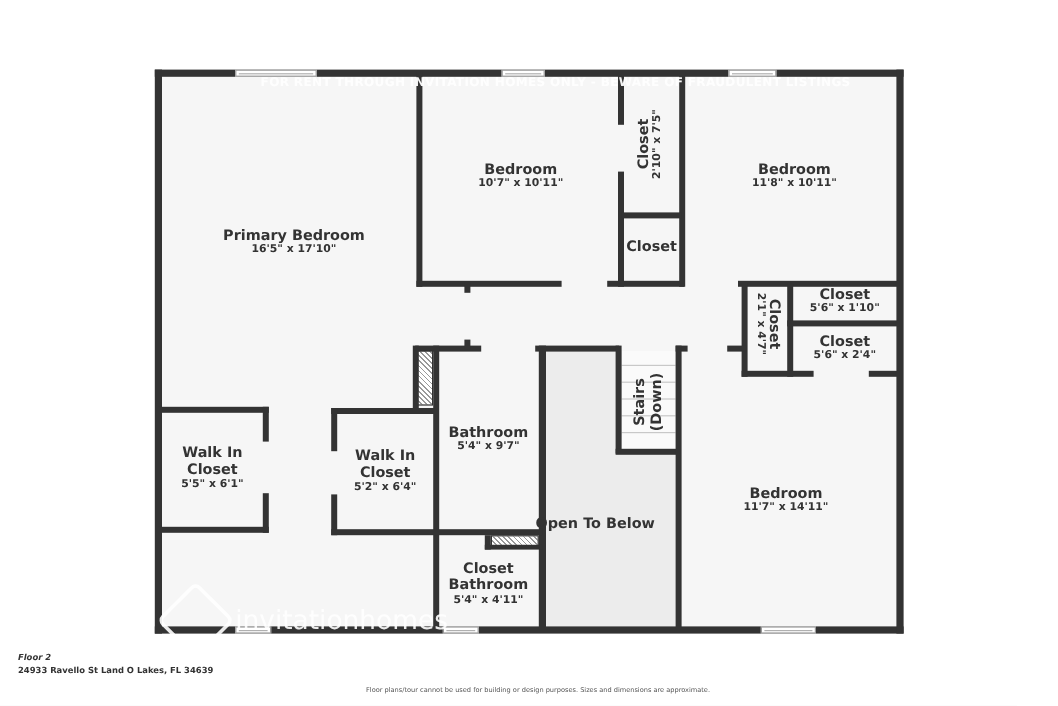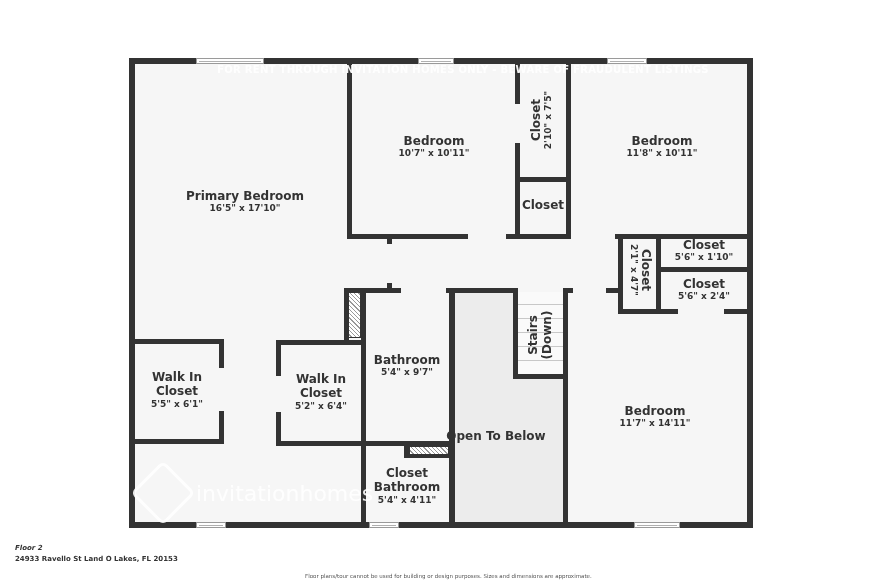--- a/index.html
+++ b/index.html
@@ -17,21 +17,21 @@
       background: repeating-linear-gradient(45deg, #ffffff 0 2px, #999 2px 3px);
     }
     .label { position: absolute; text-align: center; transform: translate(-50%, -50%); white-space: nowrap; line-height: 1.2; }
     .label .name { font-weight: bold; font-size: 12px; color: #333; display: block; }
     .label .dim { font-weight: bold; font-size: 9px; color: #333; display: block; }
     .vert { transform: translate(-50%, -50%) rotate(90deg); }
     .open-below { position: absolute; background: #ececec; }
     .stairs { position: absolute; background: #fafafa; }
     .stair-line { position: absolute; left: 0; right: 0; height: 1px; background: #c8c8c8; }
     .watermark-top { position: absolute; left: 135px; top: 64px; width: 610px; text-align: center; color: #ffffff; font-size: 10px; font-weight: bold; opacity: 0.95; line-height: 1.25; letter-spacing: 0.3px; padding-left: 23px; }
-    .watermark-logo { position: absolute; left: 140px; top: 470px; display: flex; align-items: center; gap: 10px; color: #ffffff; opacity: 0.9; text-align: right; }
+    .watermark-logo { position: absolute; left: 140px; top: 494px; display: flex; align-items: center; gap: 10px; color: #ffffff; opacity: 0.9; text-align: right; }
     .watermark-logo .logo-shape { width: 40px; height: 40px; border: 3px solid #fff; transform: rotate(45deg); border-radius: 6px; }
     .watermark-logo .logo-text { font-size: 22px; font-family: "DejaVu Sans", sans-serif; }
     .footer-address { position: absolute; left: 15px; top: 555px; font-size: 7px; font-weight: bold; color: #333; }
     .footer-floor { position: absolute; left: 15px; top: 544px; font-size: 7px; font-weight: bold; color: #333; font-style: italic; }
     .footer-disclaimer { position: absolute; left: 305px; top: 573px; font-size: 5.5px; color: #555; }
   </style>
 </head>
 <body>
 
 <div class="plan">
@@ -168,16 +168,16 @@
   </div>
 
   <div class="watermark-top">
     <div>FOR RENT THROUGH INVITATION HOMES ONLY - BEWARE OF FRAUDULENT LISTINGS</div>
   </div>
   <div class="watermark-logo">
     <div class="logo-shape"></div>
     <div class="logo-text">invitationhomes</div>
   </div>
 
-  <div class="footer-address">24933 Ravello St Land O Lakes, FL 20153</div>
+  <div class="footer-address">24933 Ravello St Land O Lakes, FL 34639</div>
   <div class="footer-floor">Floor 2</div>
   <div class="footer-disclaimer">Floor plans/tour cannot be used for building or design purposes. Sizes and dimensions are approximate.</div>
 </div>
 
 </body></html>

